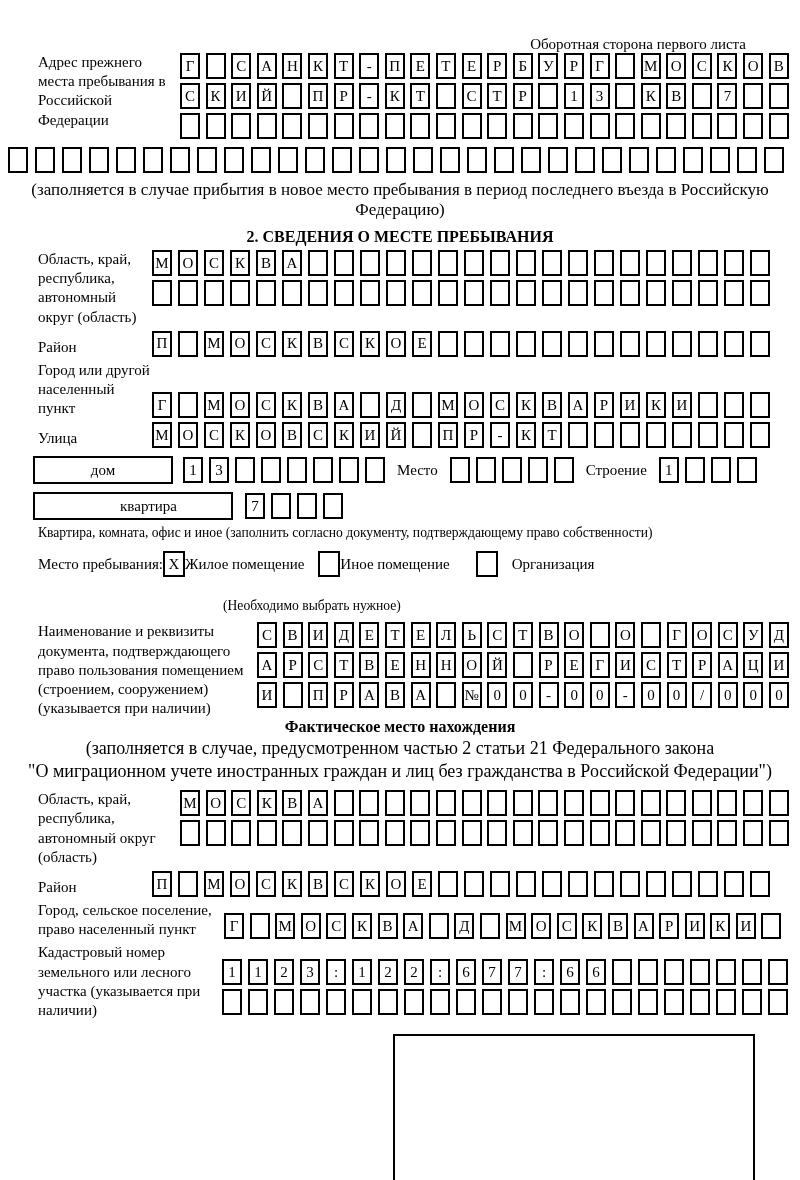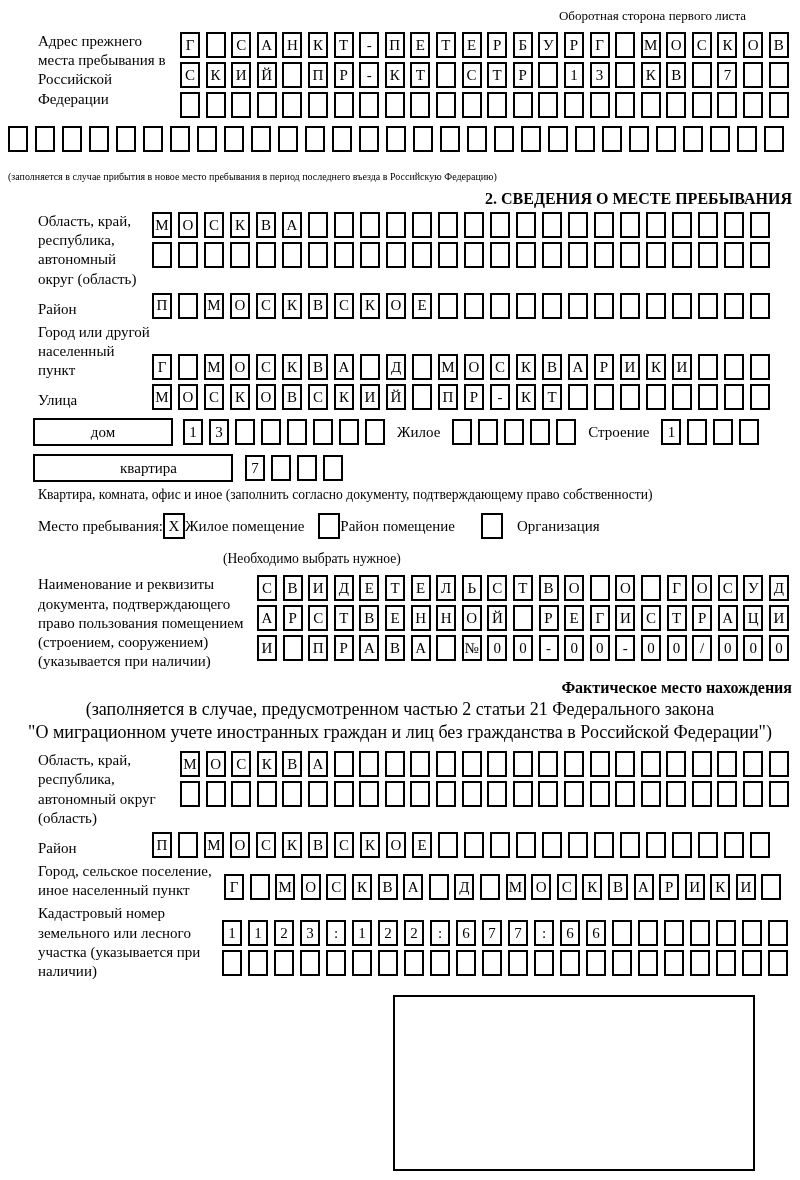--- a/index.html
+++ b/index.html
@@ -1,58 +1,58 @@
 <!DOCTYPE html>
 <html><head>
 <meta charset="utf-8">
 <style>
   html,body{margin:0;padding:0;background:#fff;}
   body{width:800px;height:1180px;color:#000;font-family:"Liberation Serif",serif;overflow:hidden;}
   .page{box-sizing:border-box;width:800px;height:1180px;padding:8px;}
 
-  .corner{ text-align:right;padding-right:46px;font-size:13px;margin-top:0; }
+  .corner{ text-align:right;padding-right:46px;font-size:15px;margin-top:28px; }
 
   .frow{display:flex;align-items:flex-start;margin-top:4px;}
   .frow.vc{align-items:flex-end;}
   .flabel{font-size:15px;line-height:1.28;box-sizing:border-box;padding-left:30px;flex:0 0 auto;}
   .lab-address{width:172px;}
   .lab-s2{width:144px;}
   .lab-doc{width:249px;}
   .lab-city3{width:216px;}
   .lab-kad{width:214px;}
 
   .rows{display:flex;flex-direction:column;gap:4px;}
   .boxes{display:flex;gap:6px;flex:0 0 auto;}
   .boxes.tight{gap:5.6px;}
   .cb{box-sizing:border-box;display:inline-flex;width:20px;height:26px;border:2px solid #000;
       align-items:center;justify-content:center;font-size:15px;flex:0 0 auto;background:#fff;}
   .tight .cb{width:20px;}
 
-  .note-c{font-size:10px;text-align:left;margin-top:19px;}
+  .note-c{font-size:17px;text-align:center;margin-top:7px;}
   .note-l{font-size:13.6px;padding-left:30px;margin-top:5px;}
-  .h-bold{font-weight:bold;font-size:16px;text-align:right;margin-top:8px;}
+  .h-bold{font-weight:bold;font-size:16px;text-align:center;margin-top:8px;}
 
   .houserow{display:flex;align-items:center;gap:6px;margin-left:25px;margin-top:8px;}
   .wide-box{box-sizing:border-box;border:2px solid #000;height:28px;display:flex;
             align-items:center;justify-content:center;font-size:15px;background:#fff;}
   .dom-box{width:140px;margin-right:4px;}
   .kv-box{width:200px;margin-right:6px;padding-left:31px;}
   .inline-lab{font-size:15px;margin:0 6px;}
 
   .stayrow{display:flex;align-items:center;gap:0;padding-left:30px;margin-top:10px;font-size:15px;}
   .cbx{box-sizing:border-box;width:22px;height:26px;border:2px solid #000;display:inline-flex;
        align-items:center;justify-content:center;font-size:15px;}
-  .stay-note{font-size:13.6px;margin-left:215px;margin-top:12px;}
+  .stay-note{font-size:13.6px;margin-left:215px;margin-top:21px;}
 
   .fact-note{font-size:18px;text-align:center;margin-top:2px;}
 
   .kad-rows{margin-top:16px;}
 
   .stamp-box{box-sizing:border-box;margin-left:385px;margin-top:14px;width:362px;height:176px;border:2px solid #000;background:#fff;}
-  .mt8{margin-top:8px;} .mt12{margin-top:8px;}
+  .mt8{margin-top:8px;} .mt12{margin-top:0;}
 </style>
 </head>
 <body>
 
 <div class="page">
 
   <div class="corner">Оборотная сторона первого листа</div>
 
   <div class="frow mt12">
     <div class="flabel lab-address">Адрес прежнего места пребывания в Российской Федерации</div>
@@ -325,21 +325,21 @@
     <div class="boxes">
         <span class="cb">1</span>
         <span class="cb">3</span>
         <span class="cb"></span>
         <span class="cb"></span>
         <span class="cb"></span>
         <span class="cb"></span>
         <span class="cb"></span>
         <span class="cb"></span>
       </div>
-    <span class="inline-lab">Жилое</span>
+    <span class="inline-lab">Место</span>
     <div class="boxes">
         <span class="cb"></span>
         <span class="cb"></span>
         <span class="cb"></span>
         <span class="cb"></span>
         <span class="cb"></span>
       </div>
     <span class="inline-lab">Строение</span>
     <div class="boxes">
         <span class="cb">1</span>
@@ -358,21 +358,21 @@
         <span class="cb"></span>
       </div>
   </div>
   <div class="note-l">Квартира, комната, офис и иное (заполнить согласно документу, подтверждающему право собственности)</div>
 
   <div class="stayrow">
     <span>Место пребывания:</span>
     <span class="cbx">X</span>
     <span>Жилое помещение</span>
     <span class="cbx" style="margin-left:14px;"></span>
-    <span>Район помещение</span>
+    <span>Иное помещение</span>
     <span class="cbx" style="margin-left:26px;"></span>
     <span style="margin-left:14px;">Организация</span>
   </div>
   <div class="stay-note">(Необходимо выбрать нужное)</div>
 
   <div class="frow mt8">
     <div class="flabel lab-doc">Наименование и реквизиты документа, подтверждающего право пользования помещением (строением, сооружением) (указывается при наличии)</div>
     <div class="rows">
       <div class="boxes tight">
           <span class="cb">С</span>
@@ -532,21 +532,21 @@
         <span class="cb"></span>
         <span class="cb"></span>
         <span class="cb"></span>
         <span class="cb"></span>
         <span class="cb"></span>
         <span class="cb"></span>
       </div>
   </div>
 
   <div class="frow vc">
-    <div class="flabel lab-city3">Город, сельское поселение, иное населенный пункт</div>
+    <div class="flabel lab-city3">Город, сельское поселение, право населенный пункт</div>
     <div class="boxes tight">
         <span class="cb">Г</span>
         <span class="cb"></span>
         <span class="cb">М</span>
         <span class="cb">О</span>
         <span class="cb">С</span>
         <span class="cb">К</span>
         <span class="cb">В</span>
         <span class="cb">А</span>
         <span class="cb"></span>

